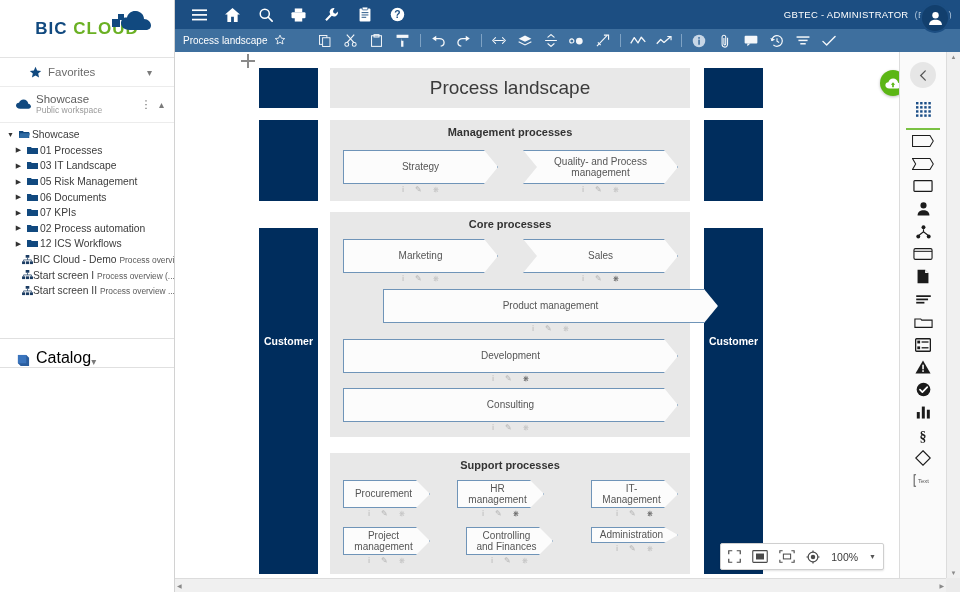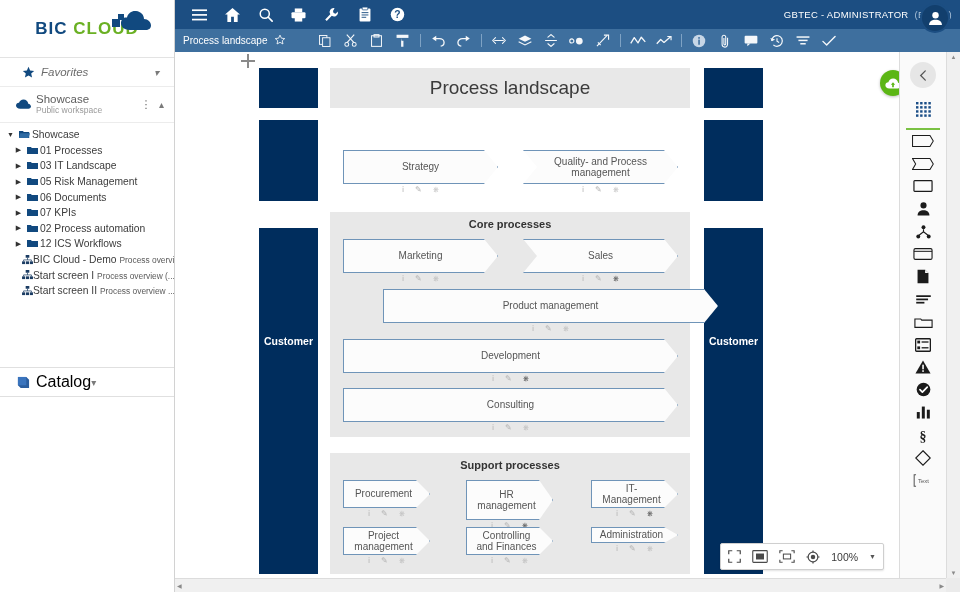--- a/index.html
+++ b/index.html
@@ -24,22 +24,22 @@
     border-bottom: 1px solid #e3e3e3;
     position: relative;
   }
   .logo-text { font-size: 17px; font-weight: bold; letter-spacing: 1px; }
   .logo-bic { color: #11497f; }
   .logo-cloud { color: #6ab023; }
   .logo-cloud-icon { position: absolute; right: 22px; top: 8px; }
 
   .side-section {
     height: 29px; display: flex; align-items: center;
-    padding: 0 15px; border-bottom: 1px solid #ececec;
-    font-size: 11.5px; color: #555; font-style: italic;
+    padding: 0 22px; border-bottom: 1px solid #ececec;
+    font-size: 11.5px; color: #555;
   }
   .side-section .sec-ico { width: 26px; display:flex; align-items:center; justify-content:center; color:#11497f; }
   .side-section .sec-label { flex: 1; color:#6b6b6b; font-size: 11.5px;}
   .chev { color:#7a7a7a; font-size: 10px; }
 
   .ws-row { height: 36px; display:flex; align-items:center; padding: 0 10px;
             border-bottom: 1px solid #ececec; }
   .ws-ico { width: 26px; display:flex; align-items:center; justify-content:center; color:#11497f;}
   .ws-texts { flex:1; line-height: 1.15; }
   .ws-title { font-size: 11.5px; color:#5d5d5d; }
@@ -49,22 +49,22 @@
   .tree { flex: 1; padding-top: 4px; overflow: hidden; }
   .tree-row { display:flex; align-items:center; height: 15.6px; font-size: 10.5px; color:#3f3f3f; padding-left: 4px; }
   .tree-row.root { padding-left: 4px; }
   .tree-row .arrow { width: 13px; text-align:center; font-size: 7px; color:#333; }
   .tree-row .ic { width: 15px; display:flex; align-items:center; justify-content:center; }
   .tree-row .lbl { font-size: 10.3px; color:#3b3b3b; white-space: nowrap; }
   .tree-row .lbl .sub { font-size: 8.4px; color:#5a5a5a; }
   .tree-row.indent { padding-left: 12px; }
   .tree-row.indent2 { padding-left: 22px; }
 
-  .catalog-row { height: 30px; display:flex; align-items:center; padding:0 10px;
-                 border-top:1px solid #e0e0e0; border-bottom:1px solid #e0e0e0;margin-top:29px; }
+  .catalog-row { height: 30px; display:flex; align-items:flex-end; padding:0 10px;
+                 border-top:1px solid #e0e0e0; border-bottom:1px solid #e0e0e0; }
   .catalog-row .ws-ico { color:#2a5d9e; }
 
   
   .main { flex: 1; position: relative; background: #fdfdfd; }
 
   .topbar {
     height: 29px; background: #1c4e82; display:flex; align-items:center;
     padding-left: 8px; color:#fff;
   }
   .topbar .tb-ico { width: 33px; height:29px; display:flex; align-items:center; justify-content:center; }
@@ -562,20 +562,23 @@
       <div class="title-box" style="left:155px; top:16px; width:360px; height:40px;">
         <span>Process landscape</span>
       </div>
 
       <div class="band" style="left:84px; top:16px; width:59px; height:40px;"></div>
       <div class="band" style="left:529px; top:16px; width:59px; height:40px;"></div>
 
       <div class="band" style="left:84px; top:68px; width:59px; height:81px;"></div>
       <div class="band" style="left:529px; top:68px; width:59px; height:81px;"></div>
 
+      <div class="grp" style="left:155px; top:68px; width:360px; height:81px;">
+        <div class="grp-title">Management processes</div>
+      </div>
       <div class="proc" style="left:168px; top:98px; width:155px; height:34px;">
         <div class="shape">
             <span class="txt">Strategy</span>
           </div>
         <div class="icons">
           <span class="mi">ℹ</span>
           <span class="mi">✎</span>
           <span class="mi">⎈</span>
         </div>
       </div>
@@ -661,21 +664,21 @@
       <div class="proc" style="left:168px; top:428px; width:87px; height:28px;">
         <div class="shape">
             <span class="txt" style="padding:0 12px 0 6px">Procurement</span>
           </div>
         <div class="icons">
           <span class="mi">ℹ</span>
           <span class="mi">✎</span>
           <span class="mi">⎈</span>
         </div>
       </div>
-      <div class="proc" style="left:291px; top:428px; width:87px; height:40px;">
+      <div class="proc" style="left:282px; top:428px; width:87px; height:28px;">
         <div class="shape">
             <span class="txt" style="padding:0 12px 0 6px">HR management</span>
           </div>
         <div class="icons">
           <span class="mi">ℹ</span>
           <span class="mi">✎</span>
           <span class="mi dark">⎈</span>
         </div>
       </div>
       <div class="proc" style="left:416px; top:428px; width:87px; height:28px;">

